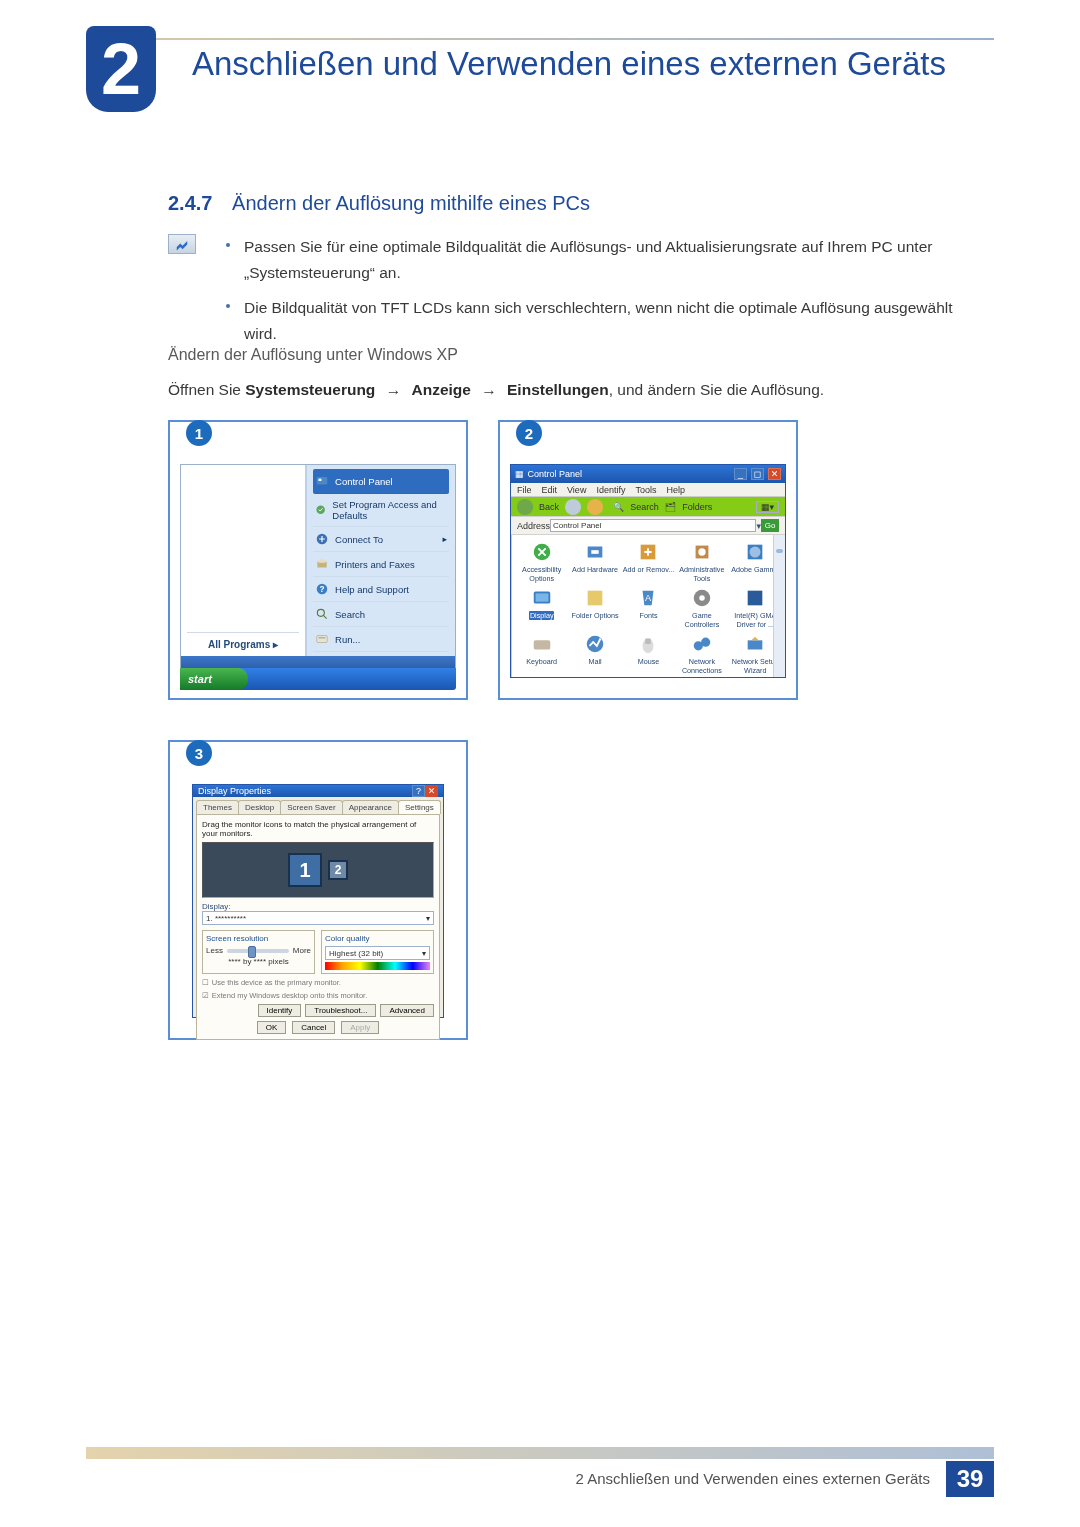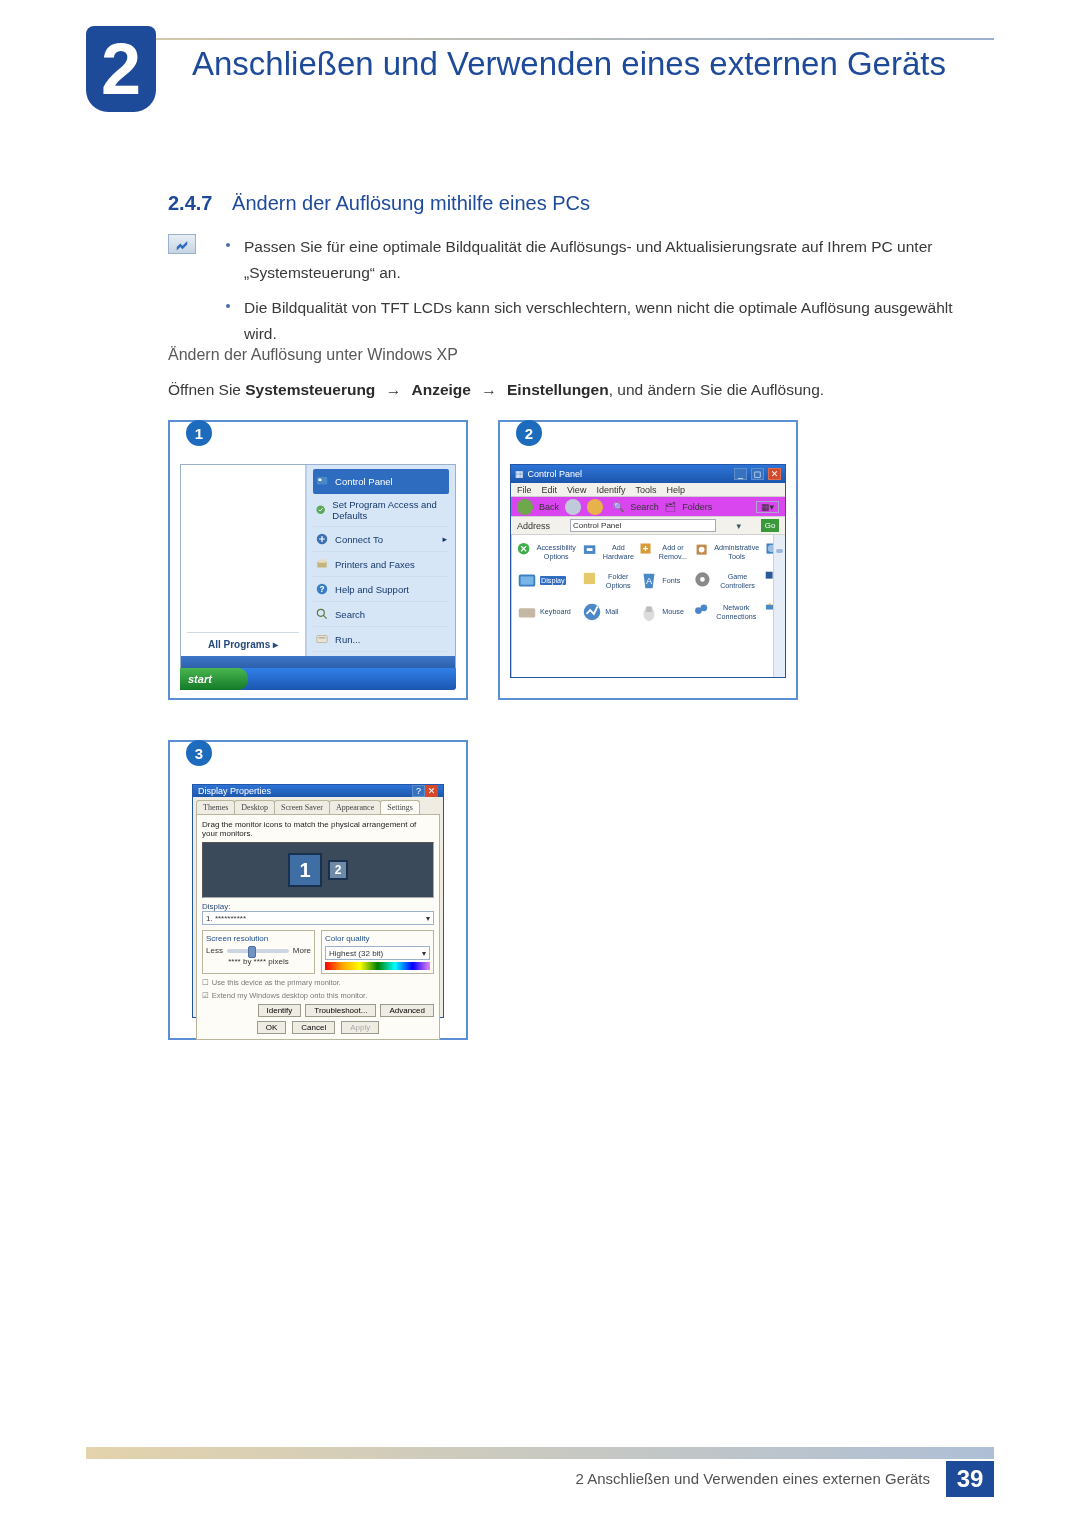--- a/index.html
+++ b/index.html
@@ -139,50 +139,50 @@
   }
   .cp-title .spacer{flex:1;}
   .cp-title .wbtn{width:13px;height:12px;display:inline-flex;align-items:center;justify-content:center;font-size:9px;border:1px solid #fff3;}
   .cp-title .wbtn.min{background:#3672c0;} .cp-title .wbtn.max{background:#3672c0;}
   .cp-title .wbtn.close{background:#d44a2a;}
   .cp-menu {
     background:#f3f1eb; height:14px; display:flex;align-items:center;gap:10px;
     padding:0 6px; color:#333; border-bottom:1px solid #ccc;
   }
   .cp-tool {
-    background:#d946ef; height:20px; display:flex;align-items:center; gap:6px;
+    background:#84cc16; height:20px; display:flex;align-items:center; gap:6px;
     padding:0 6px; border-bottom:1px solid #d2d2d2;
   }
   .cp-tool .tb{width:16px;height:16px;border-radius:50%;}
   .cp-addr {
-    background:#f3f1eb; height:18px; display:flex;align-items:center;gap:20px;
+    background:#f3f1eb; height:18px; display:flex;align-items:center;gap:0;
     padding:0 6px; border-bottom:1px solid #d2d2d2;
   }
   .cp-addr .field{flex:1;height:13px;background:#fff;border:1px solid #aab;}
   .cp-addr .go{width:18px;height:13px;background:#3a9a3a;color:#fff;font-size:8px;display:flex;align-items:center;justify-content:center;}
   .cp-body{flex:1; background:#fff; overflow:hidden; position:relative; border-left:1px solid #b7cbea;}
   .cp-scroll{position:absolute;right:0;top:0;bottom:0;width:12px;background:#e6edf6;border-left:1px solid #c2d2e8;}
   .cp-scroll::before{content:"";position:absolute;top:14px;left:2px;right:2px;height:4px;background:#9bb9dd;border-radius:2px;}
   .cp-icons{padding:6px 4px; display:grid; grid-template-columns:repeat(5,1fr); gap:4px 2px;}
-  .cpi{display:flex;align-items:center;gap:2px;font-size:7.2px;text-align:center;color:#274a79;}
+  .cpi{display:flex;flex-direction:column;align-items:center;gap:2px;font-size:7.2px;text-align:center;color:#274a79;}
   .cpi .ic{width:22px;height:22px;}
   .cpi.sel .lbl{background:#2f6cc2;color:#fff;padding:0 1px;border-radius:1px;}
 
   
   .dpwin{
     position:absolute; top:42px; left:22px; right:22px; bottom:20px;
     border:1px solid #2356a9; background:#efece3; font-size:9px;
     display:flex;flex-direction:column;
   }
   .dp-title{background:linear-gradient(#2d74d7,#1c56ad);color:#fff;height:16px;display:flex;align-items:center;padding:0 5px;}
   .dp-title .spacer{flex:1;}
   .dp-title .wbtn{width:13px;height:12px;font-size:9px;display:inline-flex;align-items:center;justify-content:center;}
   .dp-title .help{background:#3672c0;border:1px solid #fff3;} .dp-title .close{background:#d44a2a;}
   .dp-tabs{display:flex;gap:0;background:#efece3;padding:3px 3px 0;}
-  .dp-tab{padding:2px 6px;border:1px solid #b9b49c;border-bottom:none;background:#efece3;font-size:8px;color:#444;border-radius:3px 3px 0 0;margin-right:-1px;font-family:Liberation Serif, serif;}
+  .dp-tab{padding:2px 6px;border:1px solid #b9b49c;border-bottom:none;background:#efece3;font-size:8px;color:#444;border-radius:3px 3px 0 0;margin-right:-1px;}
   .dp-tab.active{background:#fdfcf7;position:relative;z-index:2;}
   .dp-pane{flex:1;margin:0 3px 3px;border:1px solid #b9b49c;background:#fdfcf7;padding:5px;}
   .dp-hint{font-size:8px;color:#222;margin-bottom:4px;}
   .dp-monwrap{background:#3b4a5b;height:56px;border:1px inset #aaa;display:flex;align-items:center;justify-content:center;gap:6px;}
   .dp-mon{background:#3f6ea5;color:#fff;font-weight:700;display:flex;align-items:center;justify-content:center;border:2px solid #18314f;}
   .dp-mon.m1{width:34px;height:34px;font-size:20px;}
   .dp-mon.m2{width:20px;height:20px;font-size:12px;background:#6f8aa6;}
   .dp-disp-lbl{font-size:8px;margin-top:4px;color:#2d4b7a;}
   .dp-dd{height:14px;border:1px solid #9cb2cc;background:#fff;font-size:8px;padding:0 3px;display:flex;align-items:center;}
   .dp-two{display:flex;gap:6px;margin-top:5px;}

